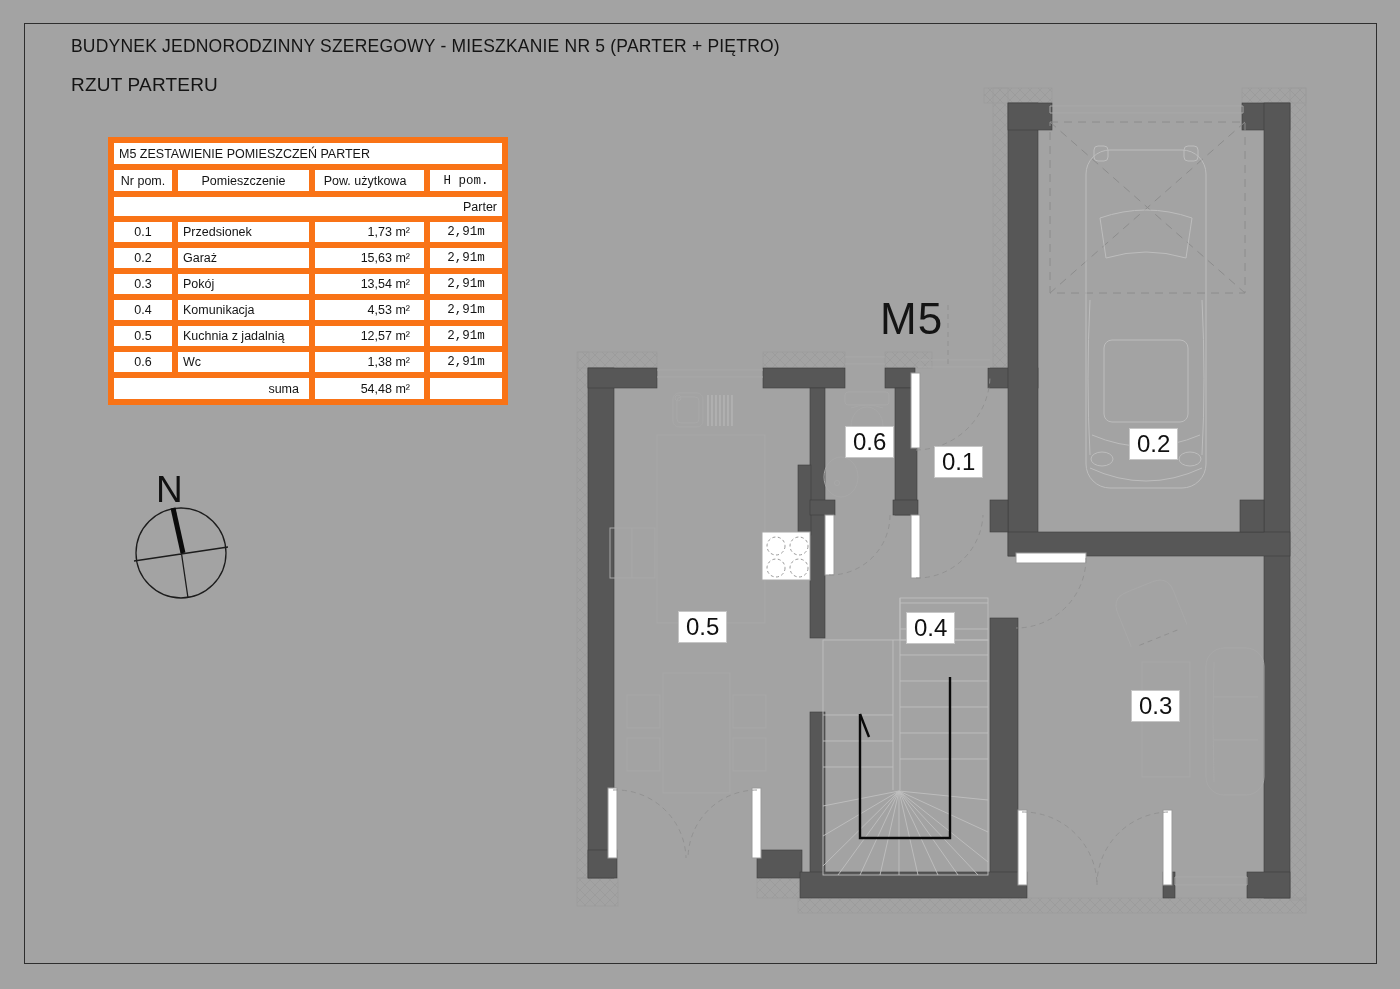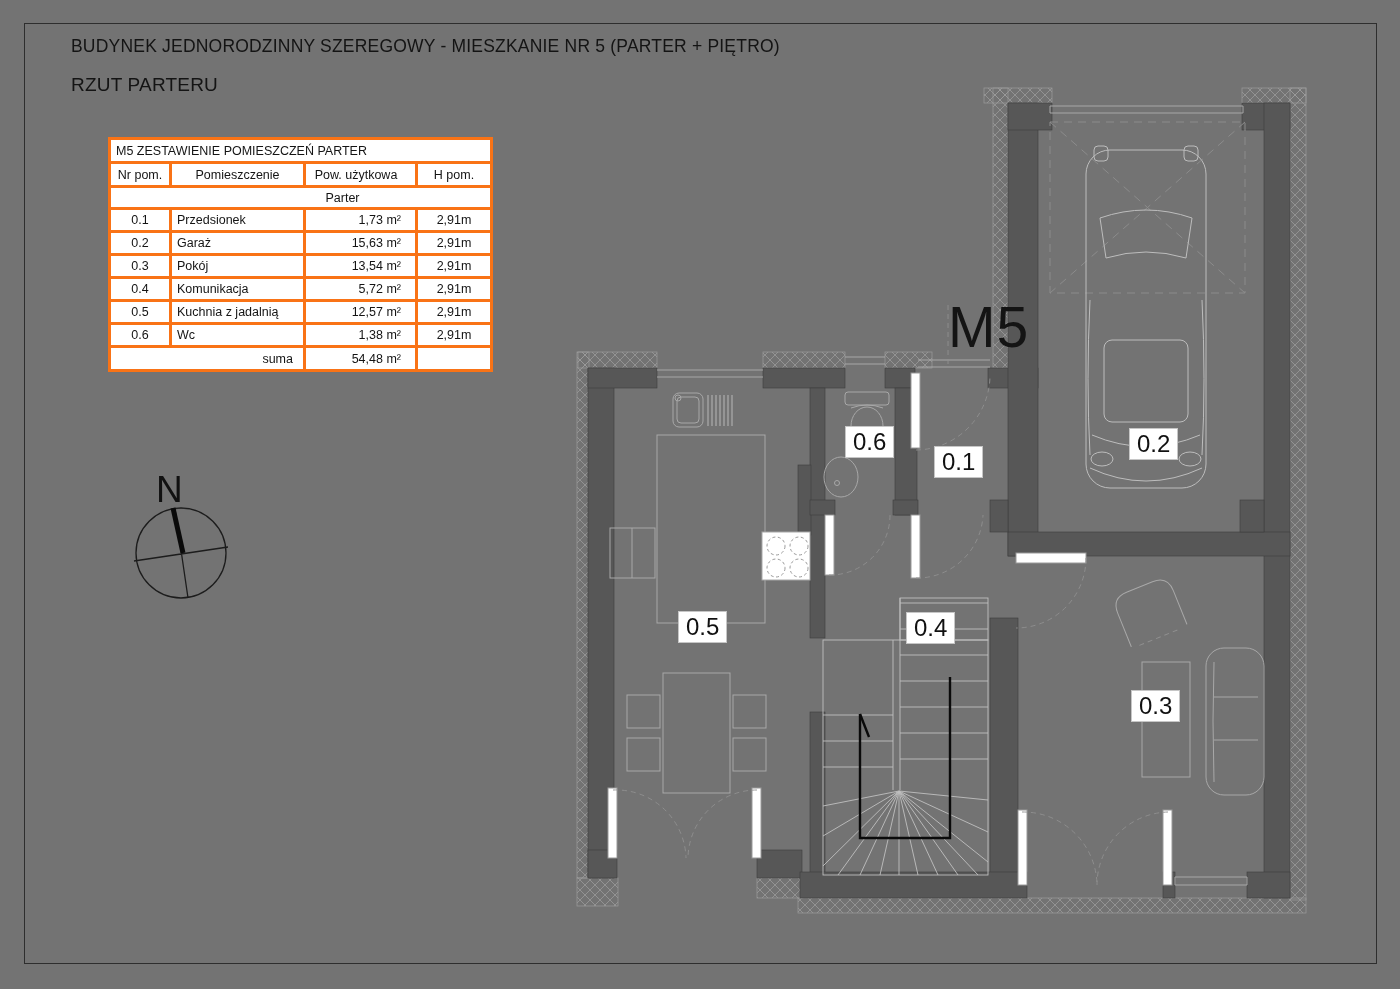--- a/index.html
+++ b/index.html
@@ -1,36 +1,36 @@
 <!DOCTYPE html>
 <html style="--wall: #575757; --hatch: #9b9b9b; --thin: #a8a8a8; --dash: #909090; --text: #141414; --stair_cut: #0a0a0a; --label_border: #c6c6c6;"><head>
 <meta charset="utf-8">
 <style>
   html,body{margin:0;padding:0;background:#fff;}
   body{font-family:"Liberation Sans",sans-serif;color:var(--text,#141414);}
-  .sheet{position:relative;width:1400px;height:989px;background:#737373;overflow:hidden;}
+  .sheet{position:relative;width:1400px;height:989px;background:#a3a3a3;overflow:hidden;}
   .frame{position:absolute;left:24px;top:23px;width:1351px;height:939px;border:1px solid #2e2e2e;}
   .title1{position:absolute;left:71px;top:36px;font-size:17.5px;letter-spacing:.2px;white-space:nowrap;}
   .title2{position:absolute;left:71px;top:74px;font-size:19px;letter-spacing:.2px;}
   .plan-svg{position:absolute;left:0;top:0;}
   
   table.rooms{position:absolute;left:108px;top:137px;border-collapse:collapse;font-size:12.5px;background:#fff;}
-  table.rooms td,table.rooms th{border:3px solid #f97316;padding:0 5px;font-weight:normal;white-space:nowrap;}
+  table.rooms td,table.rooms th{border:6px solid #f97316;padding:0 5px;font-weight:normal;white-space:nowrap;}
   table.rooms .t-title{height:21px;text-align:left;}
   table.rooms .t-head td{height:21px;text-align:center;}
-  table.rooms .t-sec{height:19px;text-align:center;padding-left:89px;}
+  table.rooms .t-sec{height:19px;text-align:right;padding-left:89px;}
   table.rooms .t-row td{height:20px;}
   .c-nr{width:48px;text-align:center;}
   .c-name{width:121px;text-align:left;margin-top:32px;}
   .c-area{width:90px;text-align:right;padding-right:14px !important;}
-  .c-h{width:62px;text-align:center;}
+  .c-h{width:62px;text-align:center;font-family:Liberation Mono, monospace;}
   .t-sum td{height:21px;}
   .sum-lbl{text-align:right;padding-right:10px !important;margin-top:48px;}
   
-  .m5{position:absolute;left:948px;top:294px;font-size:57px;letter-spacing:1px;}
+  .m5{position:absolute;left:880px;top:294px;font-size:44px;letter-spacing:1px;}
   .rlabel{position:absolute;background:#fff;border:1px solid var(--label_border,#c6c6c6);font-size:24px;line-height:30px;padding:0 7px;color:#111;}
   .footer{position:absolute;left:44px;top:883px;font-size:10.5px;line-height:13.5px;letter-spacing:.2px;}
   
   .wall{fill:var(--wall,#575757);stroke:#3d3d3d;stroke-width:.6;}
   .hatch{fill:url(#insul);stroke:#9b9b9b;stroke-width:.7;}
   .thin{stroke:var(--thin,#a8a8a8);fill:none;stroke-width:1;}
   .thinf{stroke:var(--thin,#a8a8a8);fill:#fff;stroke-width:1;}
   .lite{stroke:#bfbfbf;fill:none;stroke-width:.9;}
   .dash{stroke:var(--dash,#909090);fill:none;stroke-width:.9;stroke-dasharray:5 4;}
   .dash2{stroke:#8c8c8c;fill:none;stroke-width:1;stroke-dasharray:8 6;}
@@ -78,21 +78,21 @@
     </tr>
     <tr class="t-row">
       <td class="c-nr">0.3</td>
       <td class="c-name">Pokój</td>
       <td class="c-area">13,54 m²</td>
       <td class="c-h">2,91m</td>
     </tr>
     <tr class="t-row">
       <td class="c-nr">0.4</td>
       <td class="c-name">Komunikacja</td>
-      <td class="c-area">5,72 m²</td>
+      <td class="c-area">4,53 m²</td>
       <td class="c-h">2,91m</td>
     </tr>
     <tr class="t-row">
       <td class="c-nr">0.5</td>
       <td class="c-name">Kuchnia z jadalnią</td>
       <td class="c-area">12,57 m²</td>
       <td class="c-h">2,91m</td>
     </tr>
     <tr class="t-row">
       <td class="c-nr">0.6</td>

